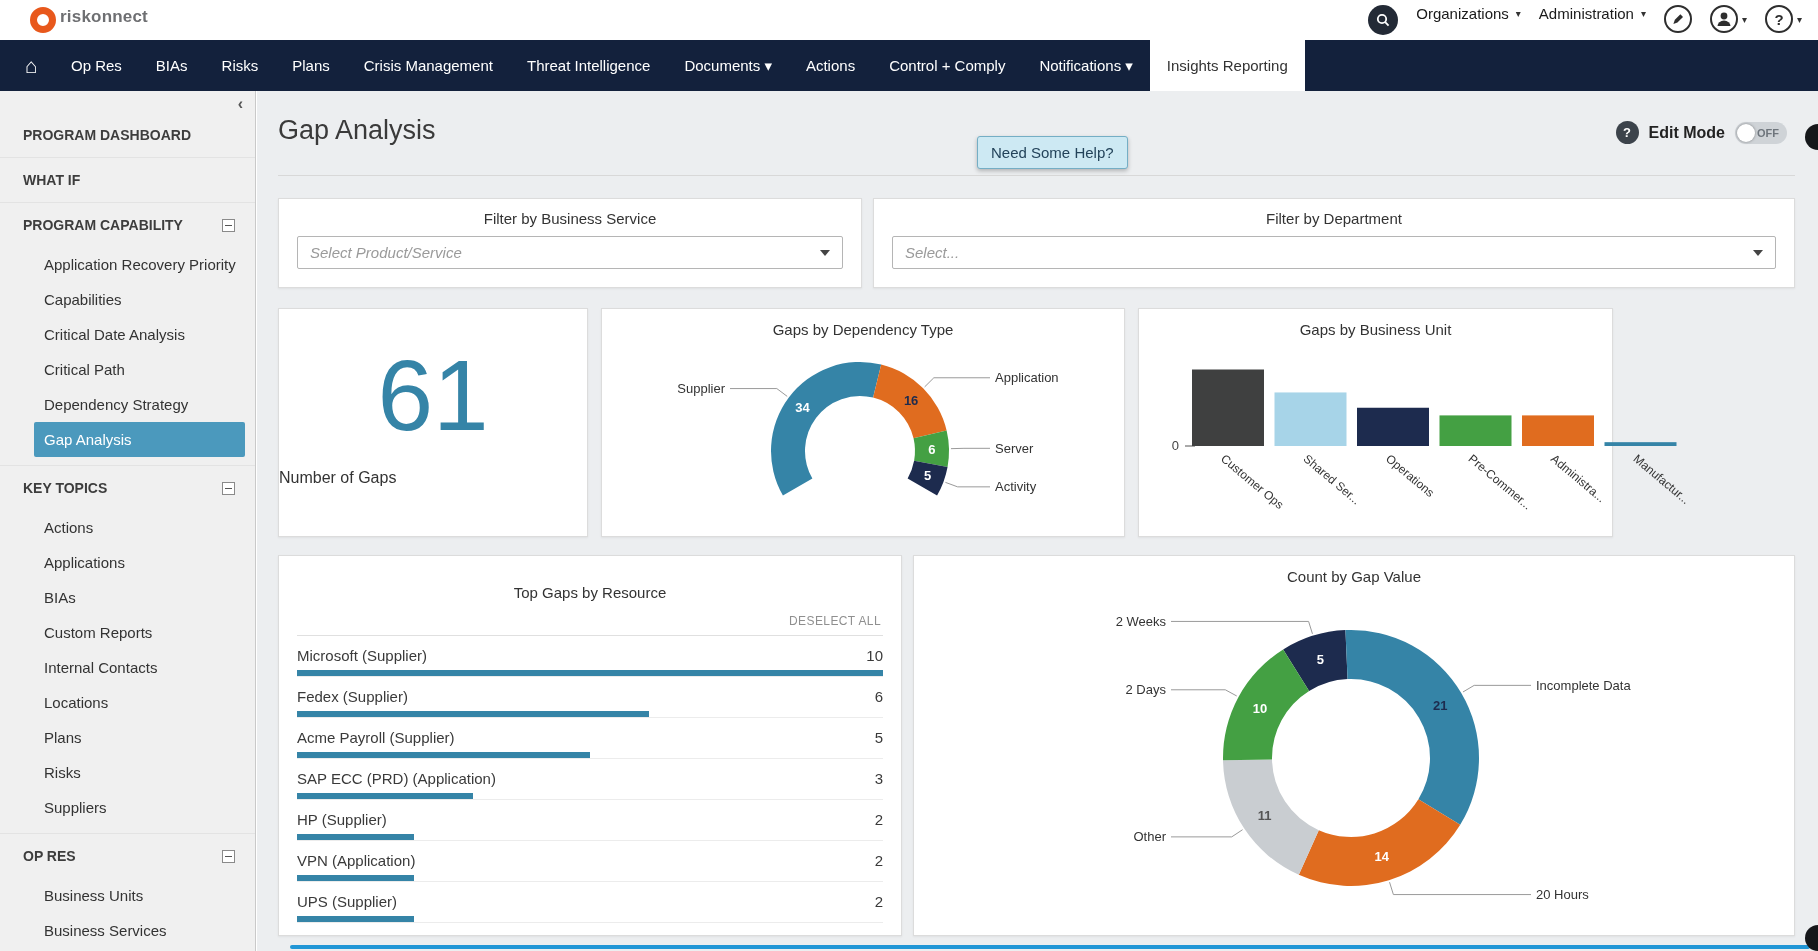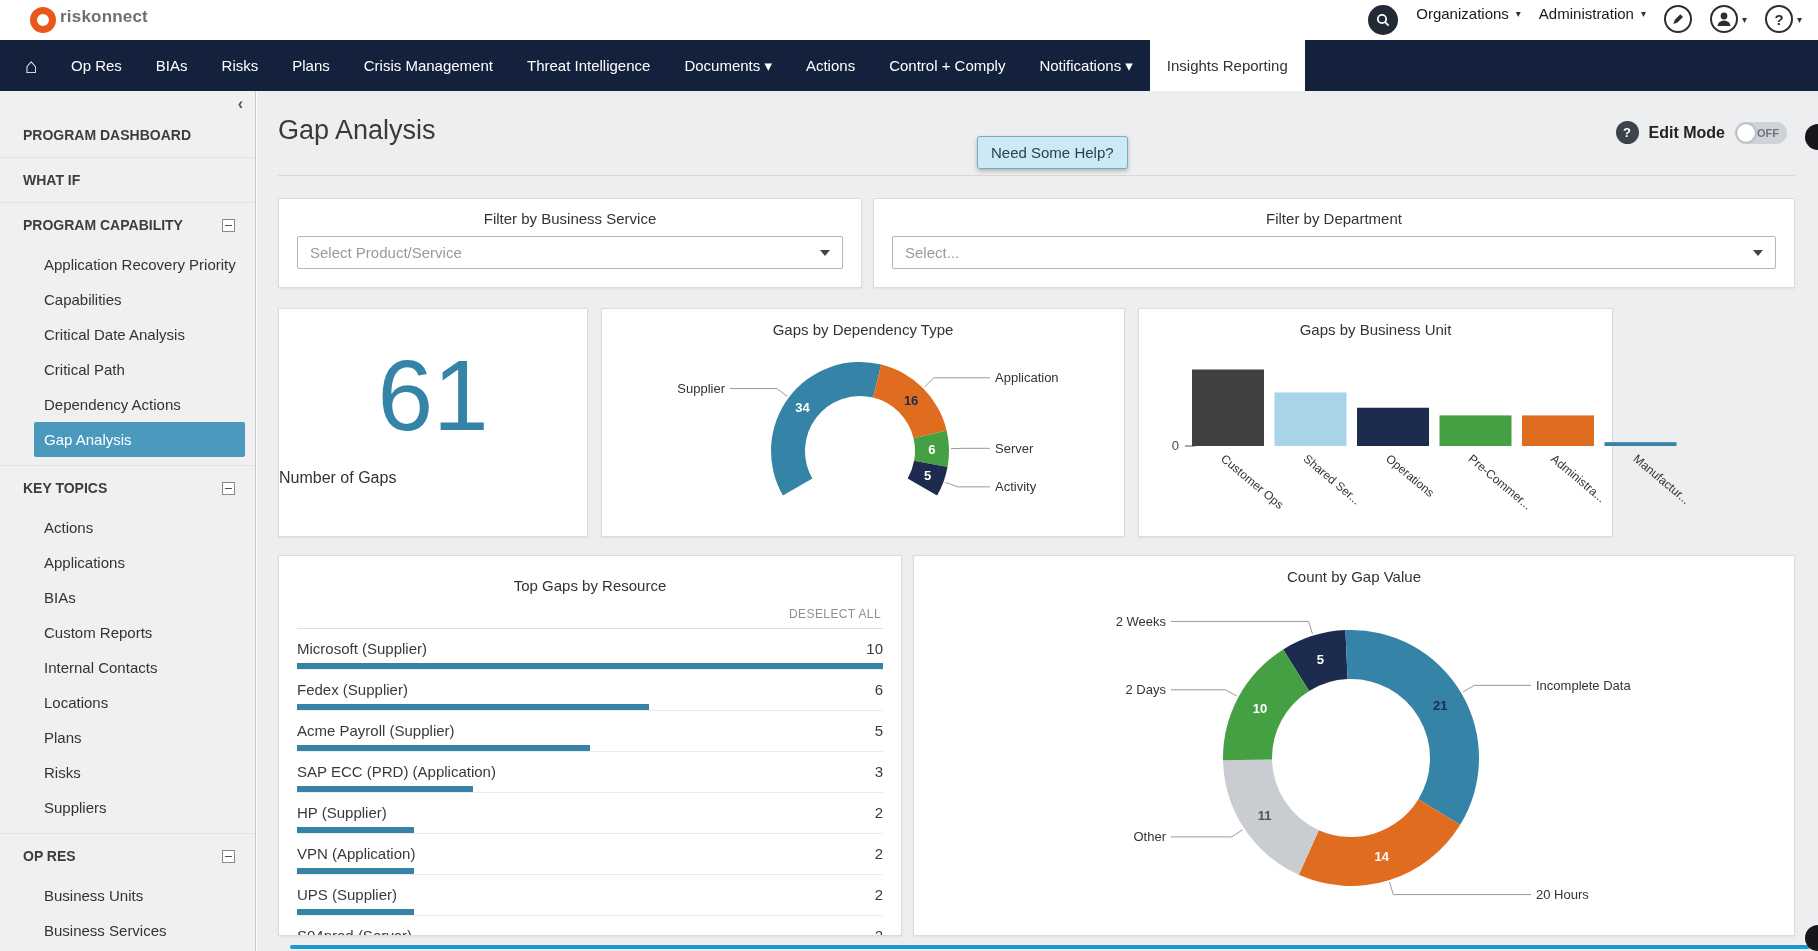--- a/index.html
+++ b/index.html
@@ -47,31 +47,31 @@
   .knob { position:absolute; left:2px; top:2px; width:18px; height:18px; border-radius:50%; background:#fff; box-shadow:0 0 3px rgba(0,0,0,.4); }
   .toggle-text { position:absolute; right:8px; top:5px; font-size:11px; font-weight:700; color:#6e757c; }
 
   .filters-row { margin-top:22px; display:flex; gap:11px; }
   .card { background:#fff; border:1px solid #dcdcdc; box-shadow:0 1px 2px rgba(0,0,0,.06); position:relative; }
   .filter-card { height:90px; }
   .filter-card:nth-child(1) { width:584px; }
   .filter-card:nth-child(2) { flex:1; }
   .filter-title { text-align:center; padding:11px 0 9px; font-size:15px; color:#333; }
   .select-box { margin:0 18px; height:33px; border:1px solid #b5b5b5; border-radius:2px; background:#fff; display:flex; align-items:center; justify-content:space-between; padding:0 12px; cursor:pointer; }
-  .select-placeholder { color:#9a9a9a; font-size:15px; }
+  .select-placeholder { color:#9a9a9a; font-size:15px;font-style:italic; }
   .select-caret { width:0; height:0; border-left:5px solid transparent; border-right:5px solid transparent; border-top:6px solid #444; }
 
   .cards-row { display:flex; gap:13px; }
   .row2 { margin-top:20px; height:229px; }
   .row3 { margin-top:18px; gap:11px; height:381px; }
   .card-title { text-align:center; padding:12px 0 4px; font-size:15px; color:#333; }
   .kpi-card { width:310px; }
   .gauge-card { width:524px; }
   .barchart-card { width:475px; }
-  .list-card { width:624px; padding:9px 18px; overflow:hidden; }
+  .list-card { width:624px; padding:16px 18px; overflow:hidden; }
   .donut-card { flex:1; overflow:hidden; }
   .chart-svg { position:absolute; left:0; top:34px; overflow:visible; }
 
   .kpi-value { text-align:center; font-size:100px; color:#3584a7; line-height:1; margin-top:36px; }
   .kpi-label { text-align:left; font-size:16px; color:#333; margin-top:24px; }
 
   .deselect { text-align:right; font-size:12px; color:#8f8f8f; letter-spacing:.4px; padding:9px 2px 7px; border-bottom:1px solid #e0e0e0; cursor:pointer; }
   .tg-row { padding-top:10px; border-bottom:1px solid #ececec; }
   .tg-top { display:flex; justify-content:space-between; font-size:15px; color:#3a3a3a; line-height:19px; }
   .tg-bar { height:6px; margin-top:5px; }
@@ -159,21 +159,21 @@
       <div class="sb-section">
         <div class="sb-title-row">
           <span>PROGRAM CAPABILITY</span>
           <span class="collapse-box"></span>
         </div>
         <div class="sb-items">
           <div class="sb-item">Application Recovery Priority</div>
           <div class="sb-item">Capabilities</div>
           <div class="sb-item">Critical Date Analysis</div>
           <div class="sb-item">Critical Path</div>
-          <div class="sb-item">Dependency Actions</div>
+          <div class="sb-item">Dependency Strategy</div>
           <div class="sb-item selected">Gap Analysis</div>
         </div>
       </div>
       <div class="sb-section">
         <div class="sb-title-row">
           <span>KEY TOPICS</span>
           <span class="collapse-box"></span>
         </div>
         <div class="sb-items">
           <div class="sb-item">Actions</div>

